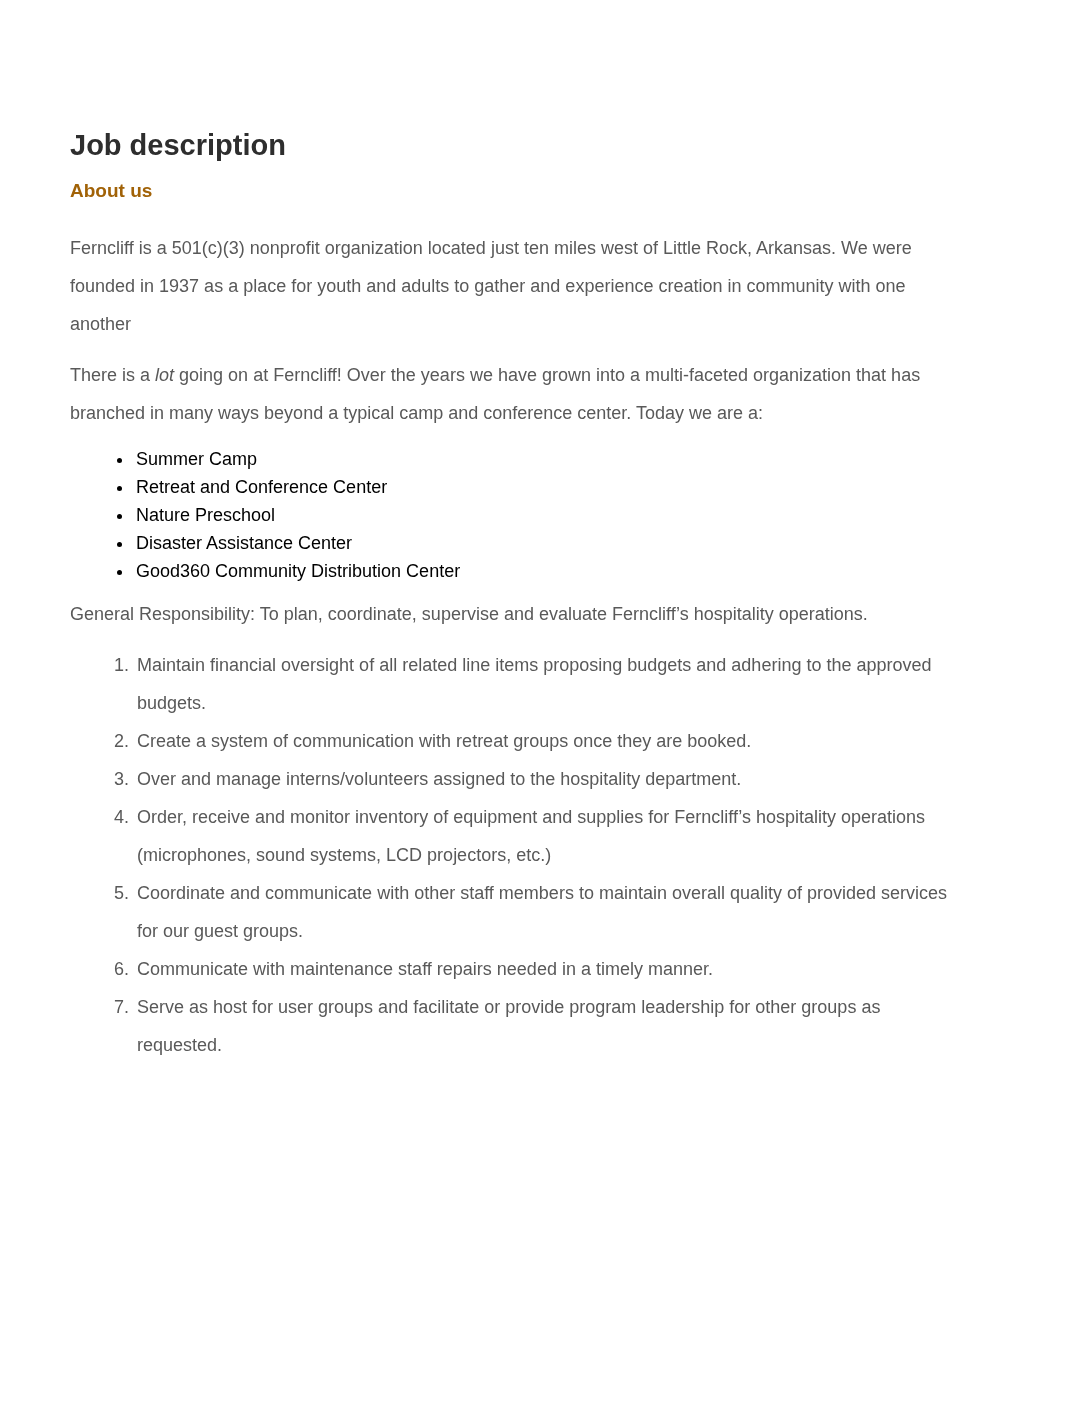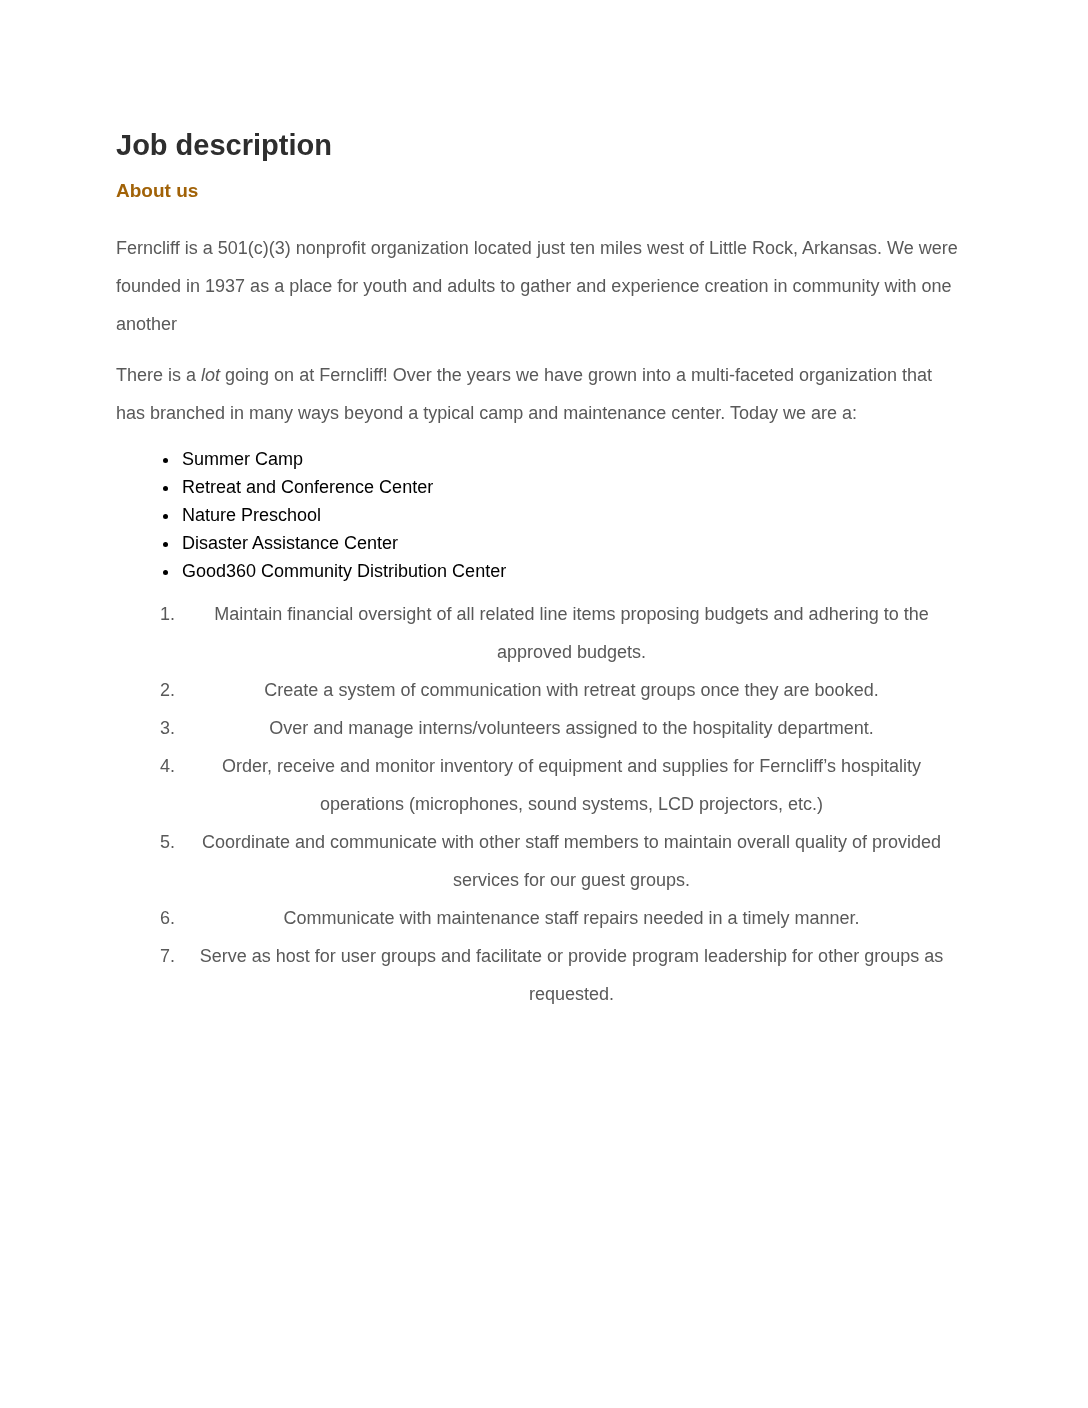--- a/index.html
+++ b/index.html
@@ -11,21 +11,21 @@
     width: 1088px;
     height: 1408px;
     overflow: hidden;
     font-family: "Liberation Sans", sans-serif;
     color: #595959;
   }
   .page {
     box-sizing: border-box;
     width: 1088px;
     height: 1192px;
-    padding: 128px 128px 0 116px;
+    padding: 128px 128px 0 70px;
     background: #ffffff;
   }
   h1.doc-title {
     font-size: 29px;
     line-height: 34px;
     font-weight: bold;
     color: #2e2e2e;
     margin: 0 0 17px 0;
   }
   h2.section-heading {
@@ -62,46 +62,46 @@
   ol.duties {
     font-size: 18px;
     line-height: 38px;
     color: #595959;
     margin: 0;
     padding: 0 0 0 64px;
     list-style-type: decimal;
   }
   ol.duties li {
     padding-left: 3px;
-    text-align: center;
   }
 </style>
 </head>
 <body>
 
 <div class="page">
 
   <h1 class="doc-title">Job description</h1>
 
   <h2 class="section-heading">About us</h2>
 
   <p class="body-text">Ferncliff is a 501(c)(3) nonprofit organization located just ten miles west of Little Rock, Arkansas. We were founded in 1937 as a place for youth and adults to gather and experience creation in community with one another</p>
 
 
-  <p class="body-text"><span>There is a </span><span class="italic-word">lot</span><span> going on at Ferncliff! Over the years we have grown into a multi-faceted organization that has branched in many ways beyond a typical camp and maintenance center. Today we are a:</span></p>
+  <p class="body-text"><span>There is a </span><span class="italic-word">lot</span><span> going on at Ferncliff! Over the years we have grown into a multi-faceted organization that has branched in many ways beyond a typical camp and conference center. Today we are a:</span></p>
 
   <ul class="facilities">
       <li>Summer Camp</li>
       <li>Retreat and Conference Center</li>
       <li>Nature Preschool</li>
       <li>Disaster Assistance Center</li>
       <li>Good360 Community Distribution Center</li>
     </ul>
 
 
+  <p class="body-text">General Responsibility: To plan, coordinate, supervise and evaluate Ferncliff’s hospitality operations.</p>
 
   <ol class="duties">
       <li>Maintain financial oversight of all related line items proposing budgets and adhering to the approved budgets.</li>
       <li>Create a system of communication with retreat groups once they are booked.</li>
       <li>Over and manage interns/volunteers assigned to the hospitality department.</li>
       <li>Order, receive and monitor inventory of equipment and supplies for Ferncliff’s hospitality operations (microphones, sound systems, LCD projectors, etc.)</li>
       <li>Coordinate and communicate with other staff members to maintain overall quality of provided services for our guest groups.</li>
       <li>Communicate with maintenance staff repairs needed in a timely manner.</li>
       <li>Serve as host for user groups and facilitate or provide program leadership for other groups as requested.</li>
     </ol>

